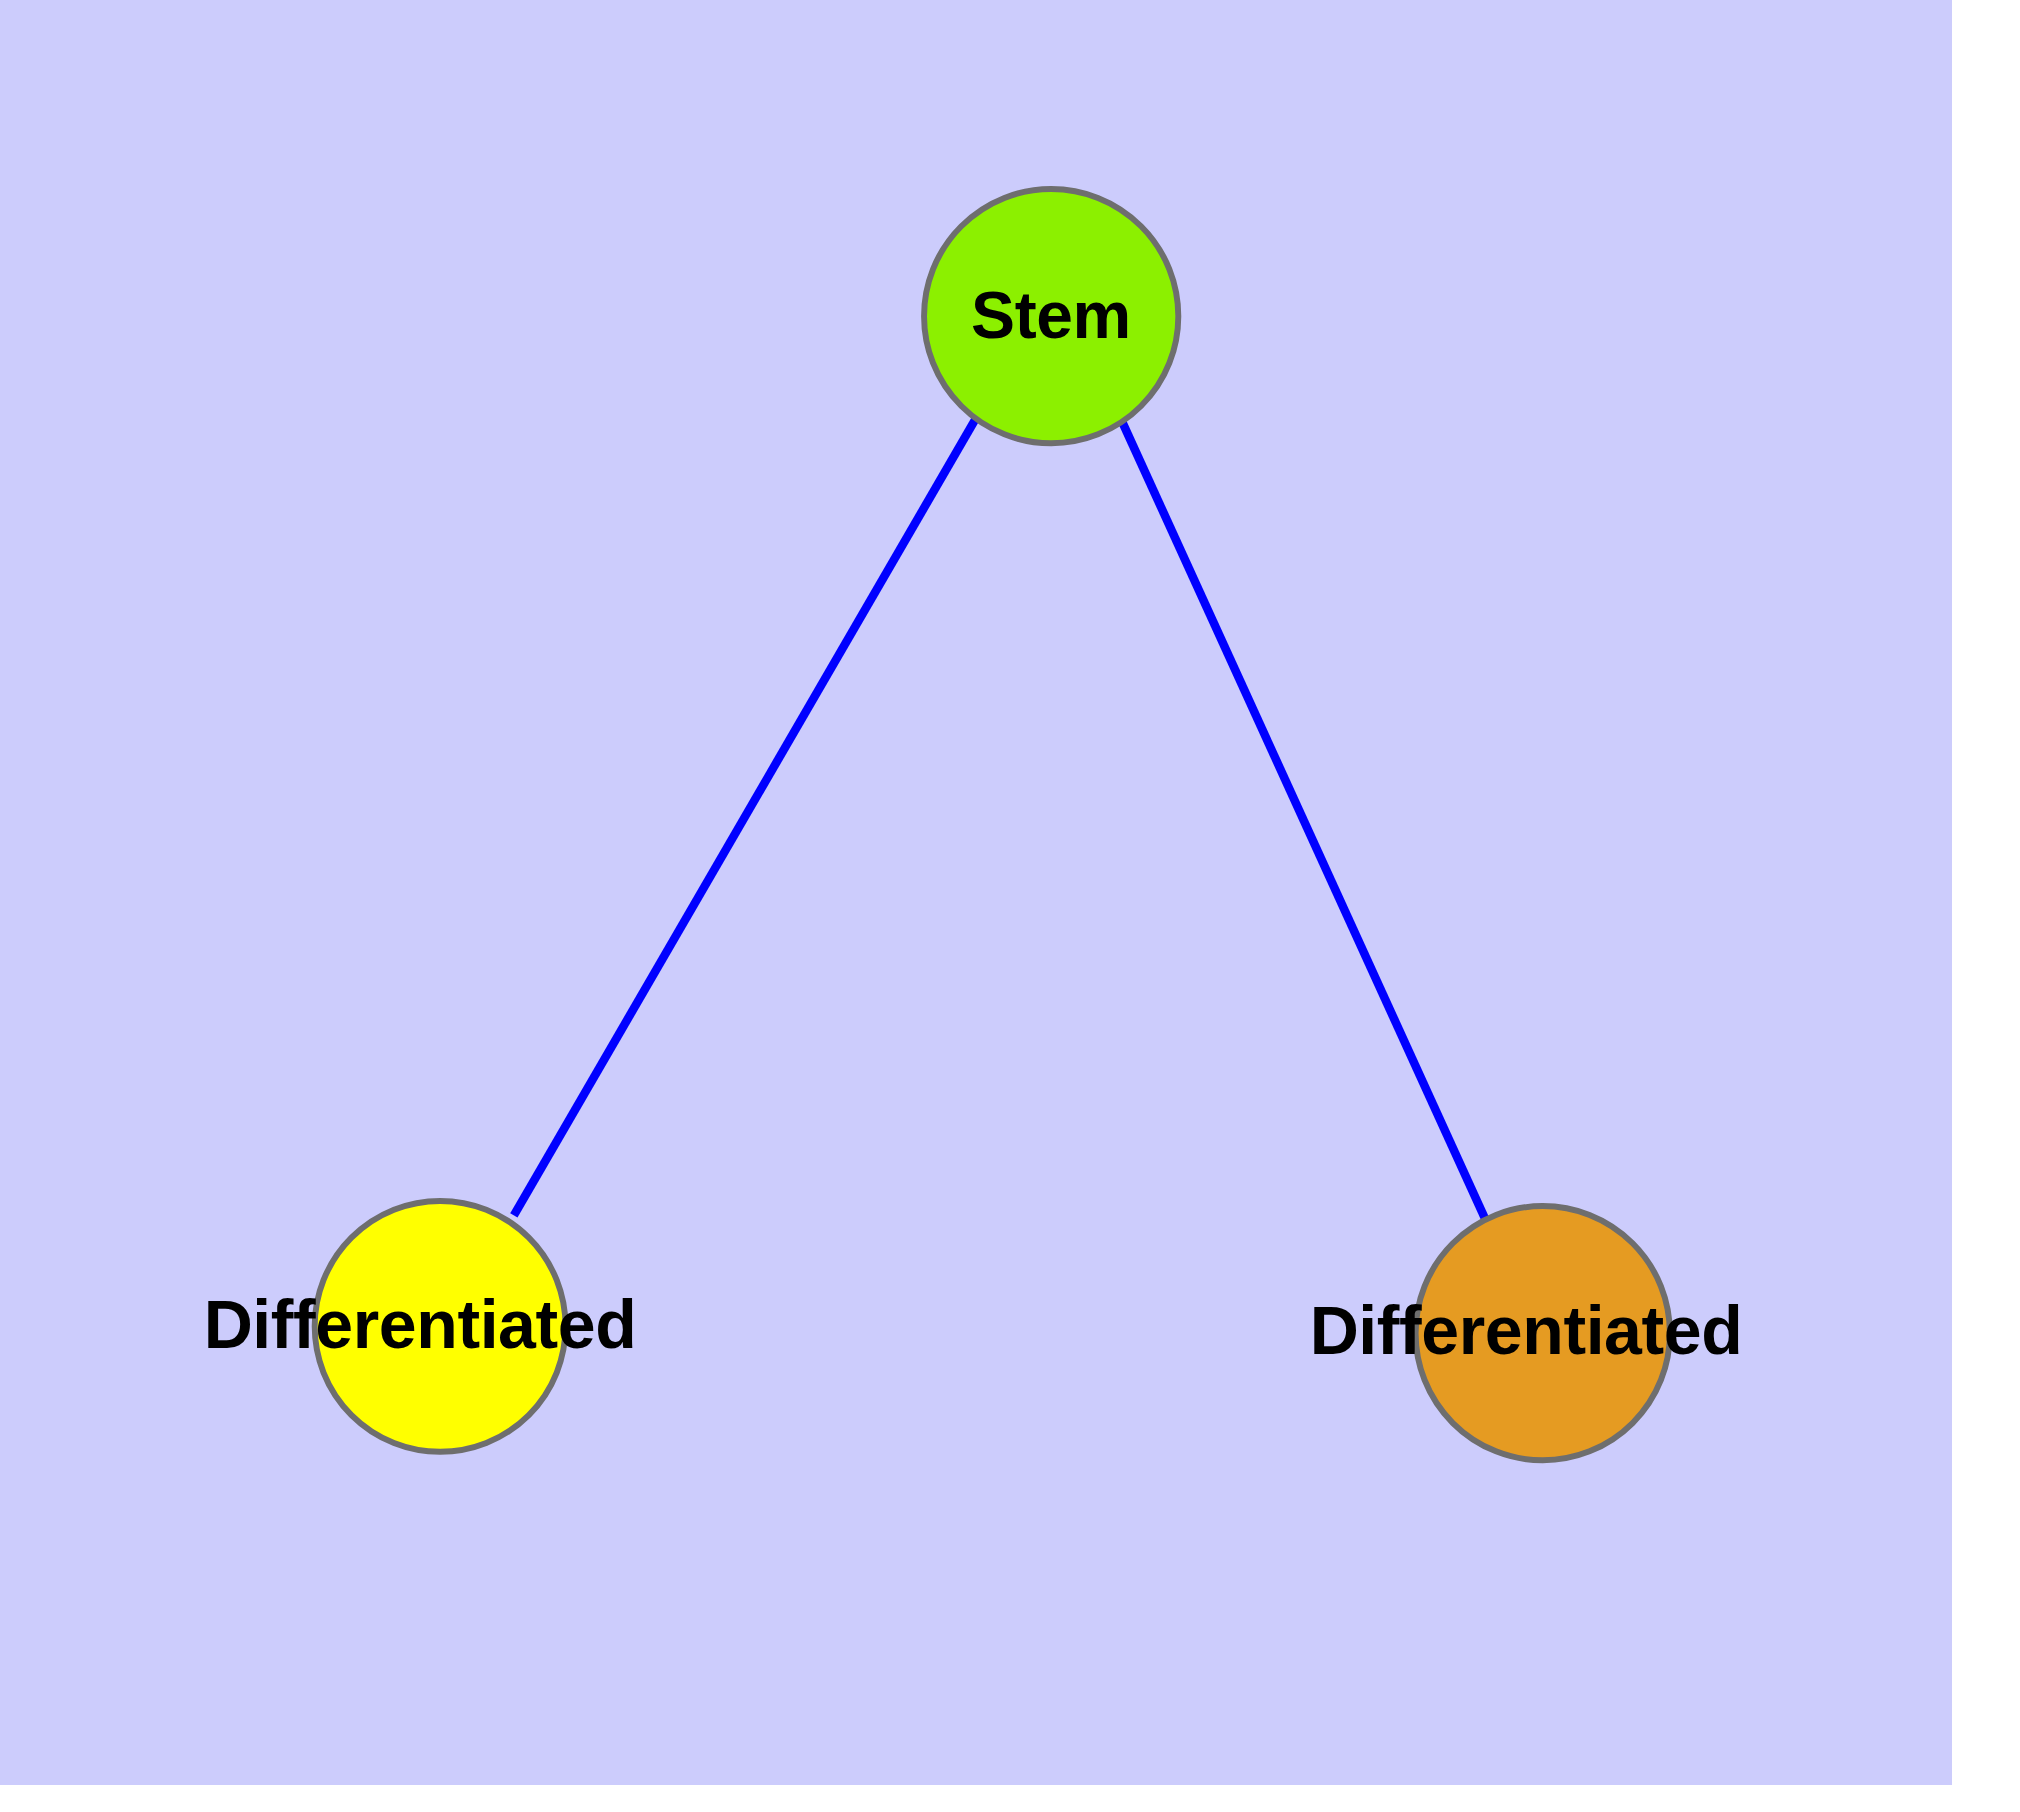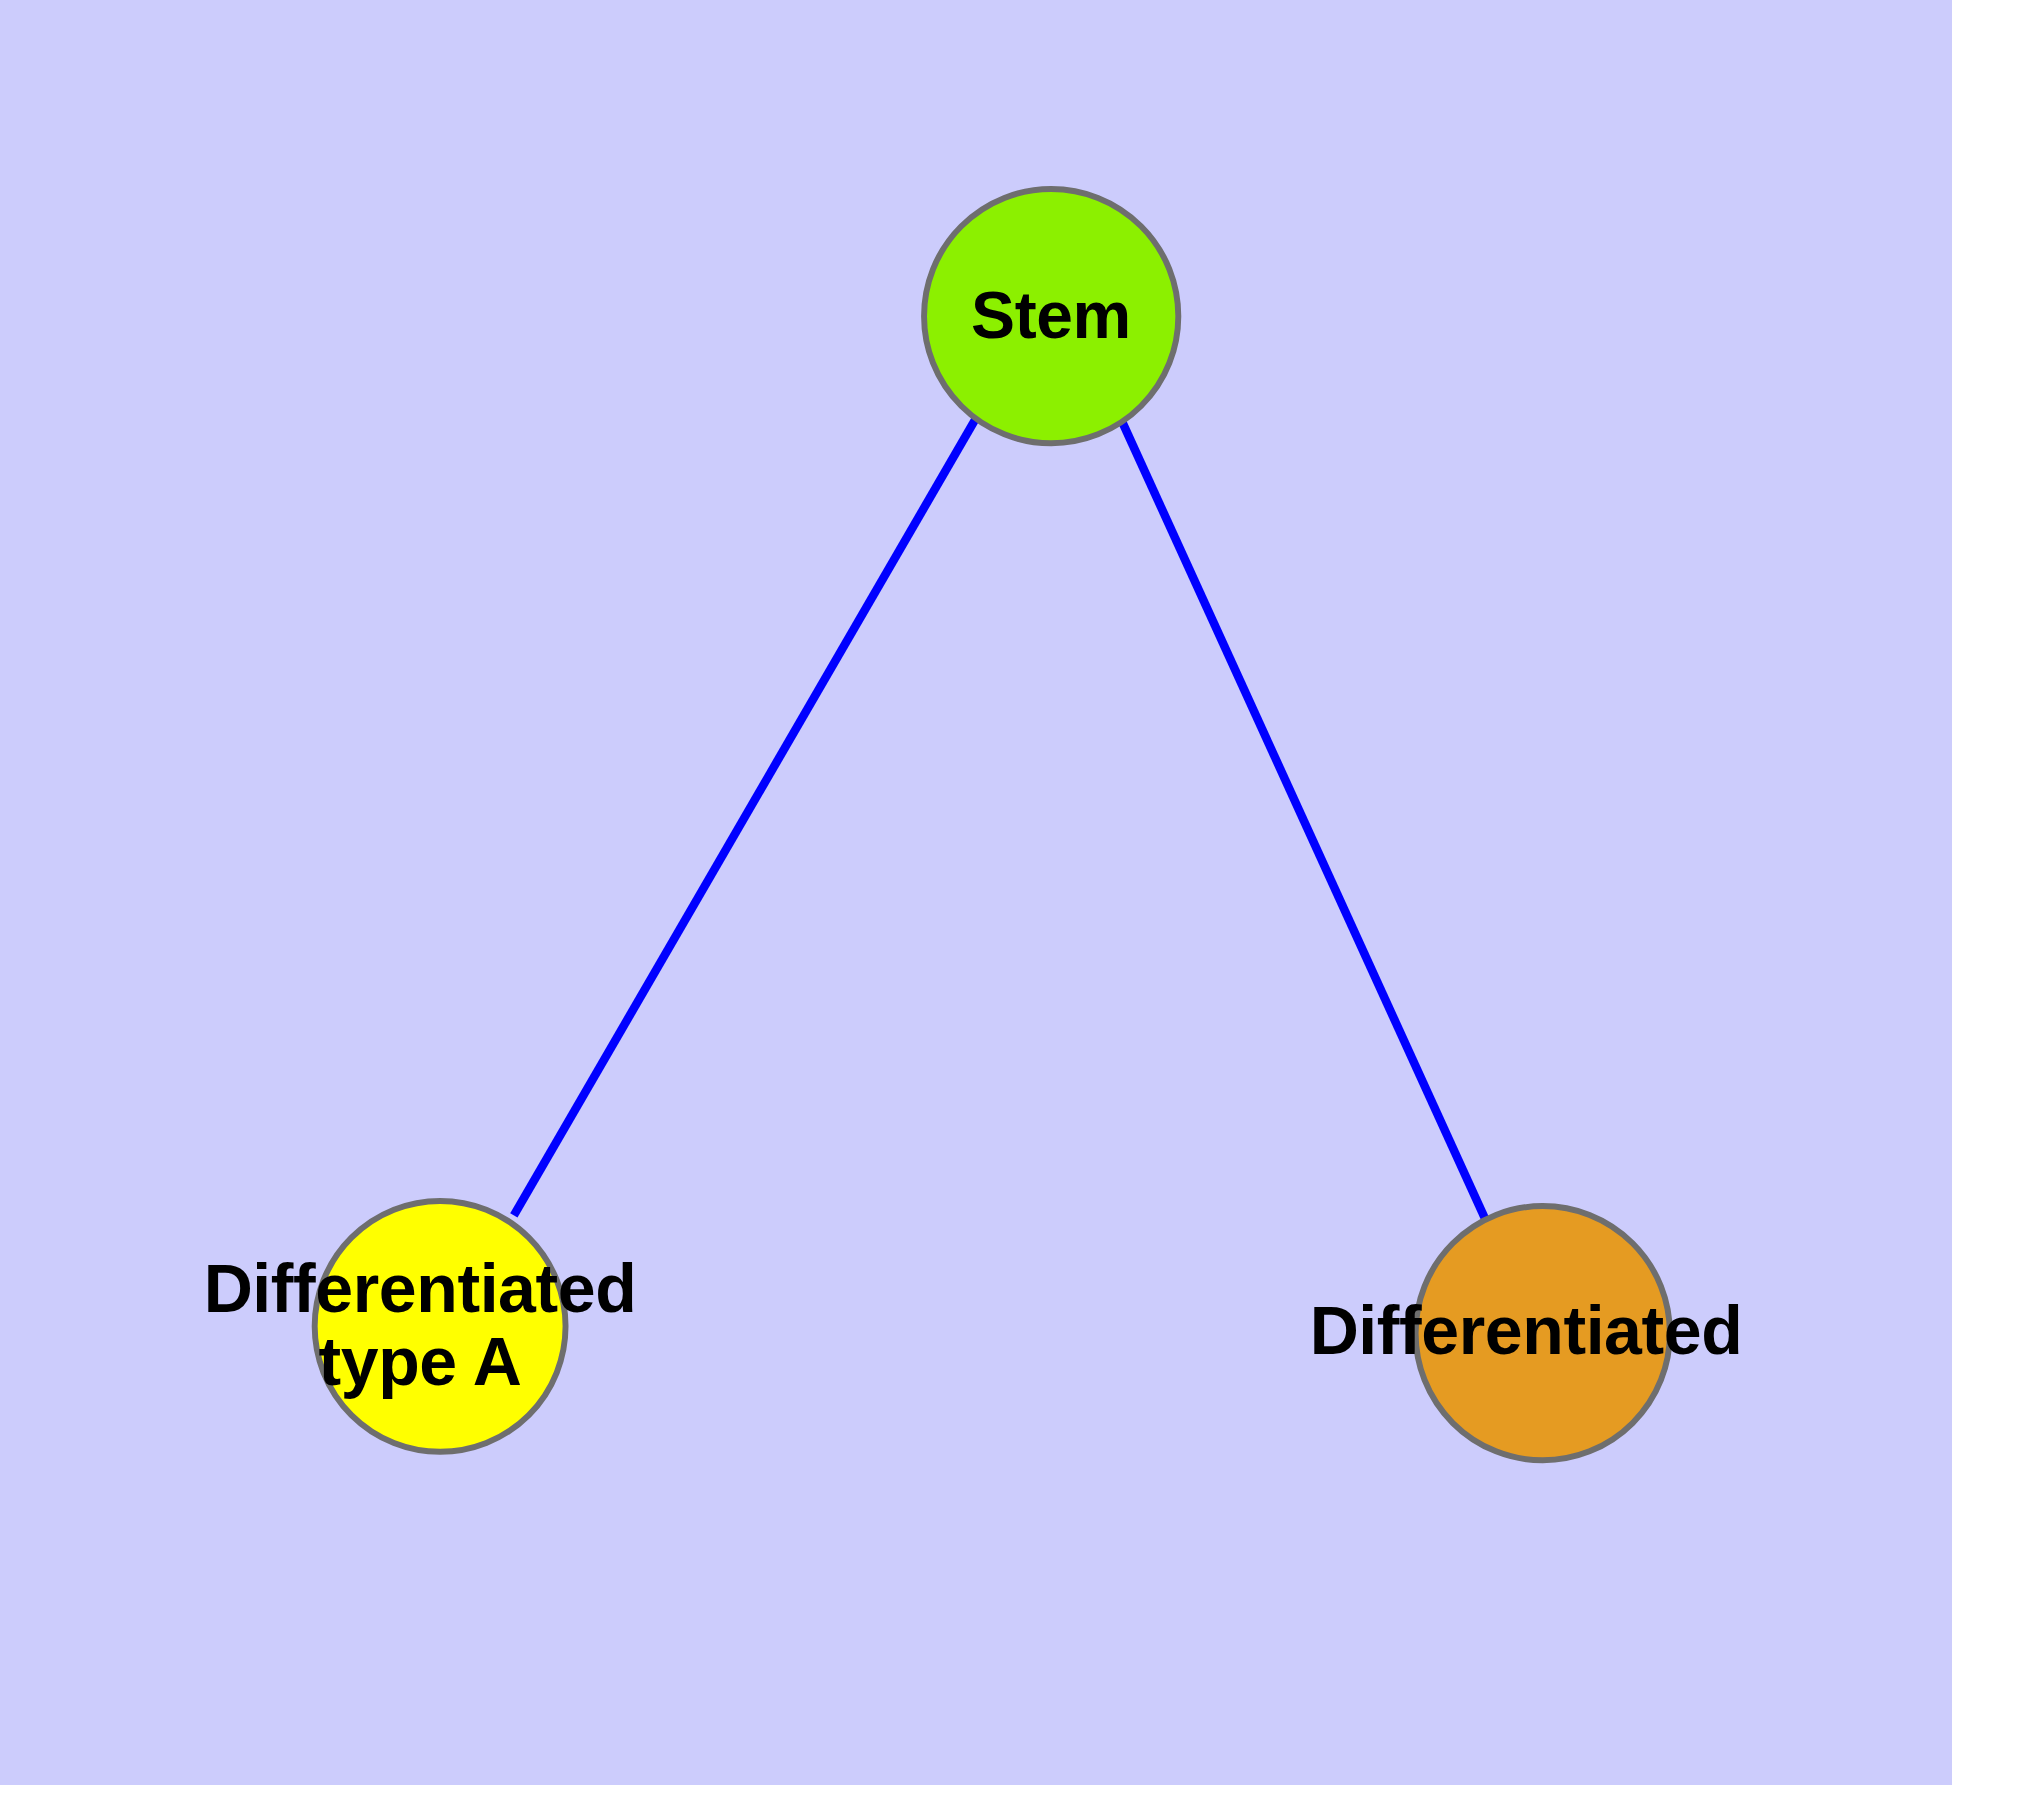--- a/index.html
+++ b/index.html
@@ -77,21 +77,20 @@
       <circle cx="1820" cy="1573" r="150" fill="#e59b22" stroke="#6e6e6e" stroke-width="7"></circle>
     </g>
   </svg>
 
   <div class="node-label" id="label-stem">
     <div>Stem</div>
   </div>
 
   <div class="node-label" id="label-diffA">
     <div>Differentiated</div>
-    <div>type A</div>
   </div>
 
   <div class="node-label" id="label-diffB">
     <div>Differentiated</div>
   </div>
 
 </div>
 
 
 </body></html>

